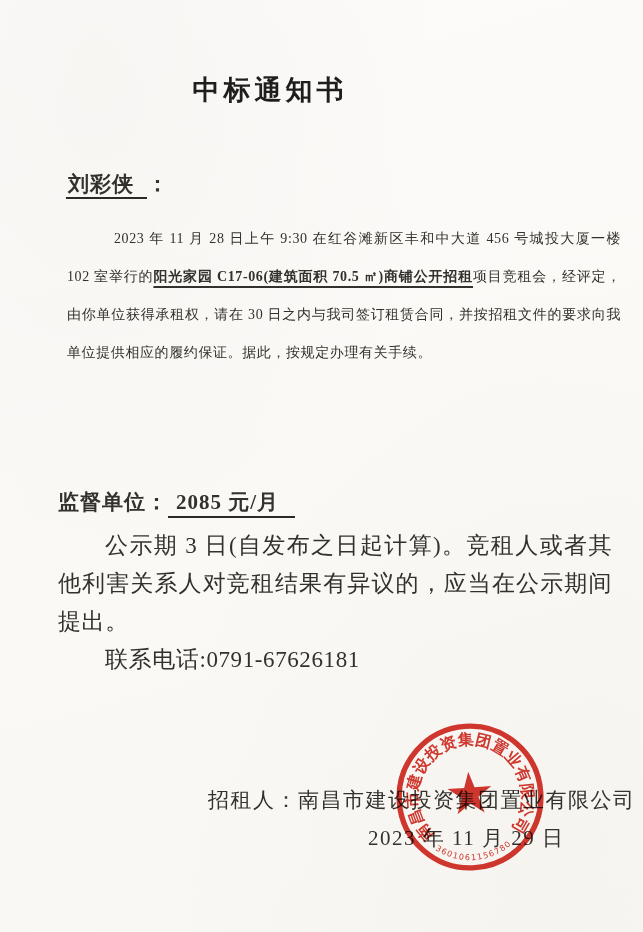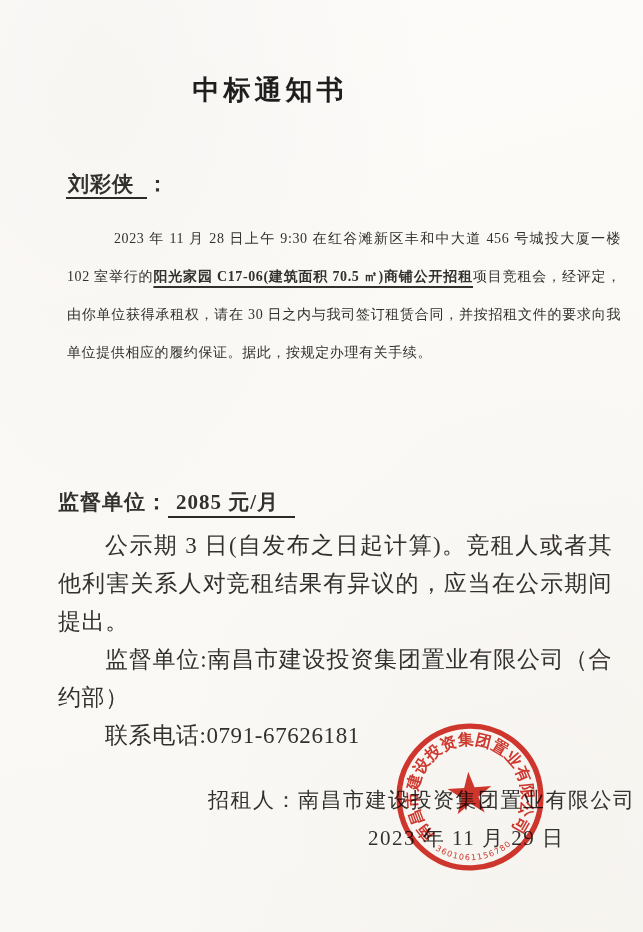--- a/index.html
+++ b/index.html
@@ -105,21 +105,20 @@
   <p class="body-para para-1">
     <span>2023 年 11 月 28 日上午 9:30 在红谷滩新区丰和中大道 456 号城投大厦一楼 102 室举行的</span><span class="emph">阳光家园 C17-06(建筑面积 70.5 ㎡)商铺公开招租</span><span>项目竞租会，经评定，由你单位获得承租权，请在 30 日之内与我司签订租赁合同，并按招租文件的要求向我单位提供相应的履约保证。据此，按规定办理有关手续。</span>
   </p>
 
   <div class="result-line">
     <span>监督单位：</span><span class="value">2085 元/月</span>
   </div>
 
   <div class="lower-block">
     <p>公示期 3 日(自发布之日起计算)。竞租人或者其他利害关系人对竞租结果有异议的，应当在公示期间提出。</p>
-    <p>监督单位:南昌市建设投资集团置业有限公司（合约部）</p>
     <p>联系电话:0791-67626181</p>
   </div>
 
   <div class="signature-line">
     <span>招租人：</span><span>南昌市建设投资集团置业有限公司</span>
   </div>
 
   <div class="signature-date">2023 年 11 月 29 日</div>
 
   <div class="seal">

